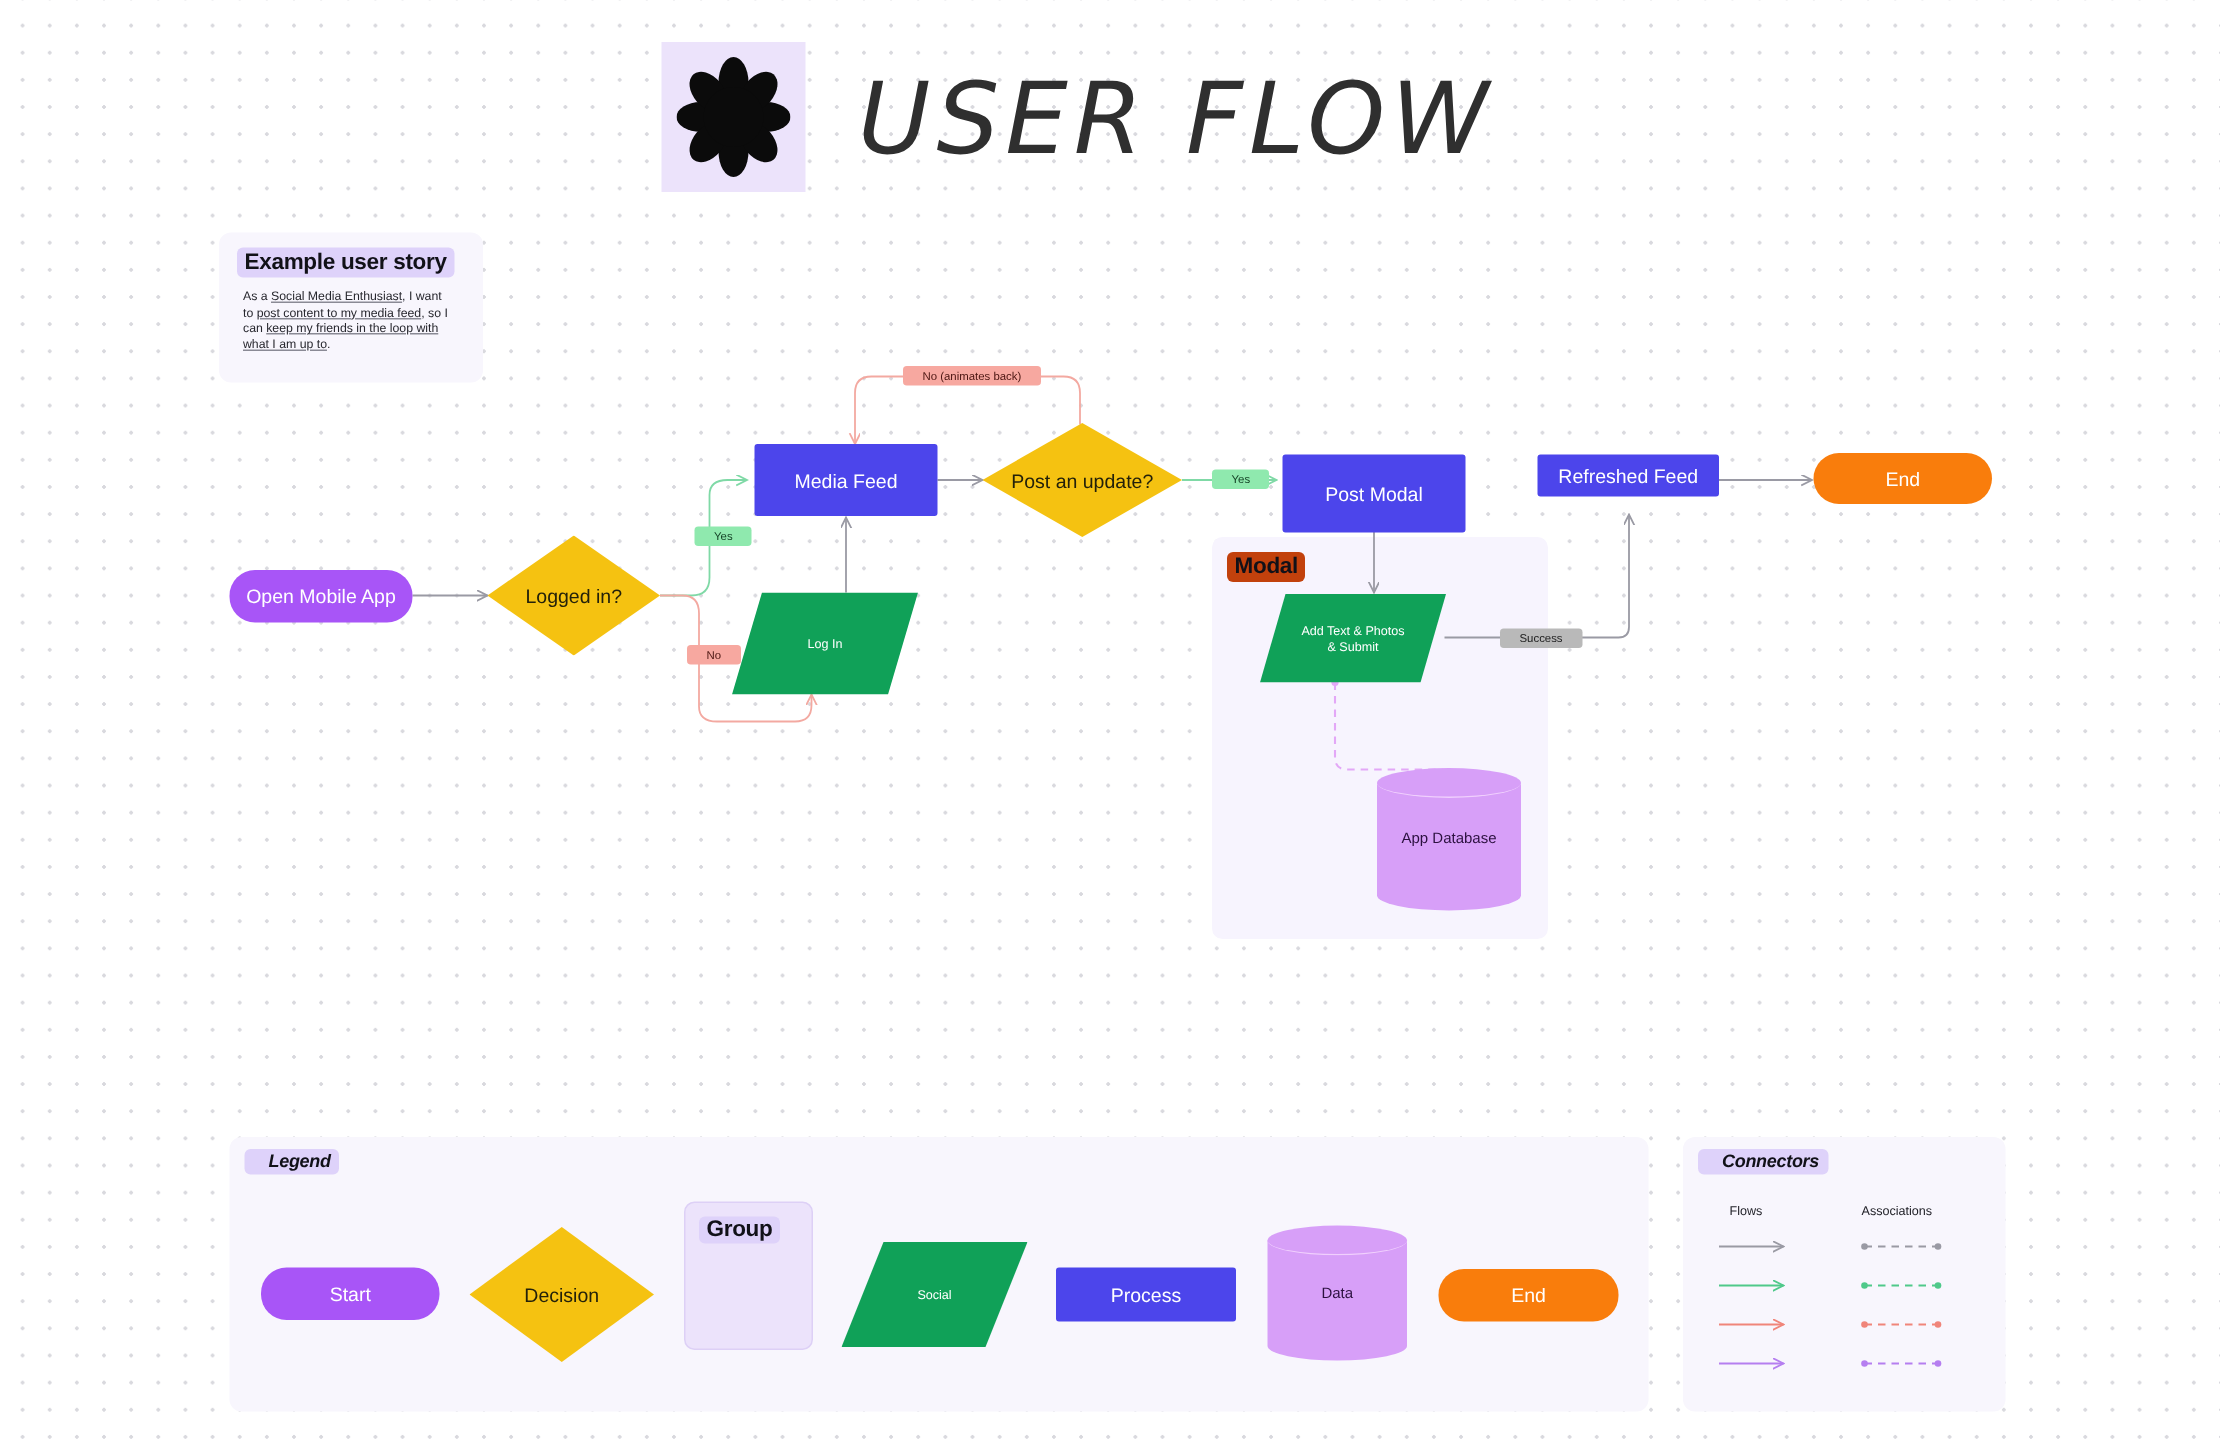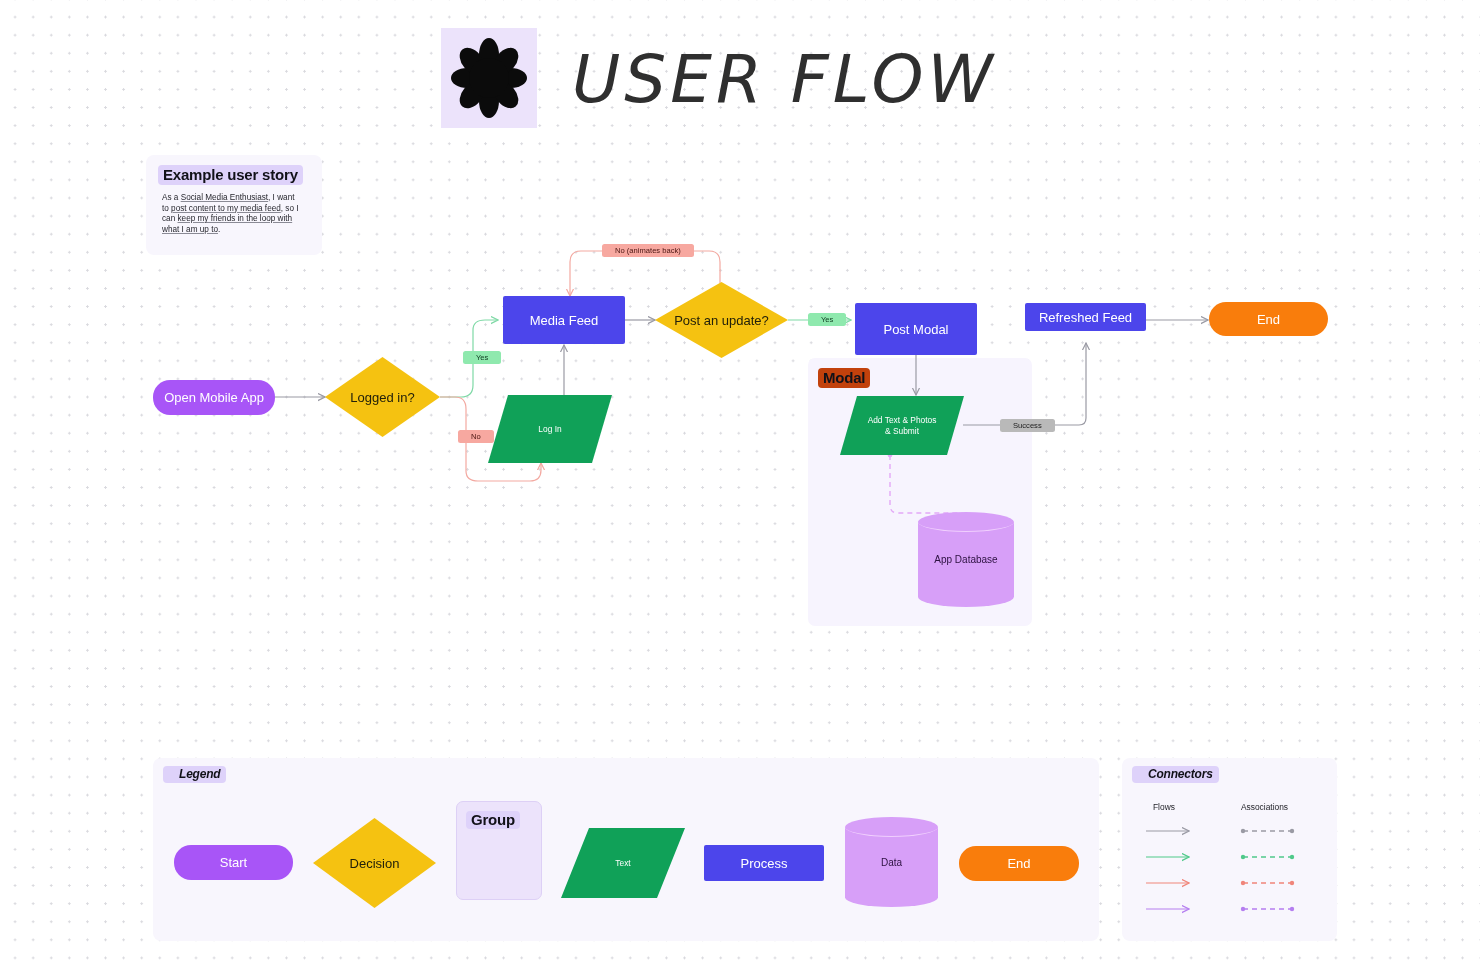--- a/index.html
+++ b/index.html
@@ -366,21 +366,21 @@
     <span>Decision</span>
   </div>
 
   <div id="group-legend-box"></div>
   <div id="group-legend-label" style="left:466px; top:811px;">Group</div>
 
   <div class="inputpar" style="left:561px; top:828px; width:124px; height:70px;">
     <svg width="124" height="70" viewBox="0 0 124 70" preserveAspectRatio="none">
       <polygon points="28,0 124,0 96,70 0,70" fill="#10a158"></polygon>
     </svg>
-    <span>Text</span>
+    <span>Social</span>
   </div>
 
   <div class="node process" style="left:704px; top:845px; width:120px; height:36px; background:#4c45eb;">
     <span>Process</span>
   </div>
 
   <div class="cyl" style="left:845px; top:817px; width:93px; height:90px;">
     <div class="body"></div>
     <div class="top"></div>
     <span>Data</span>

